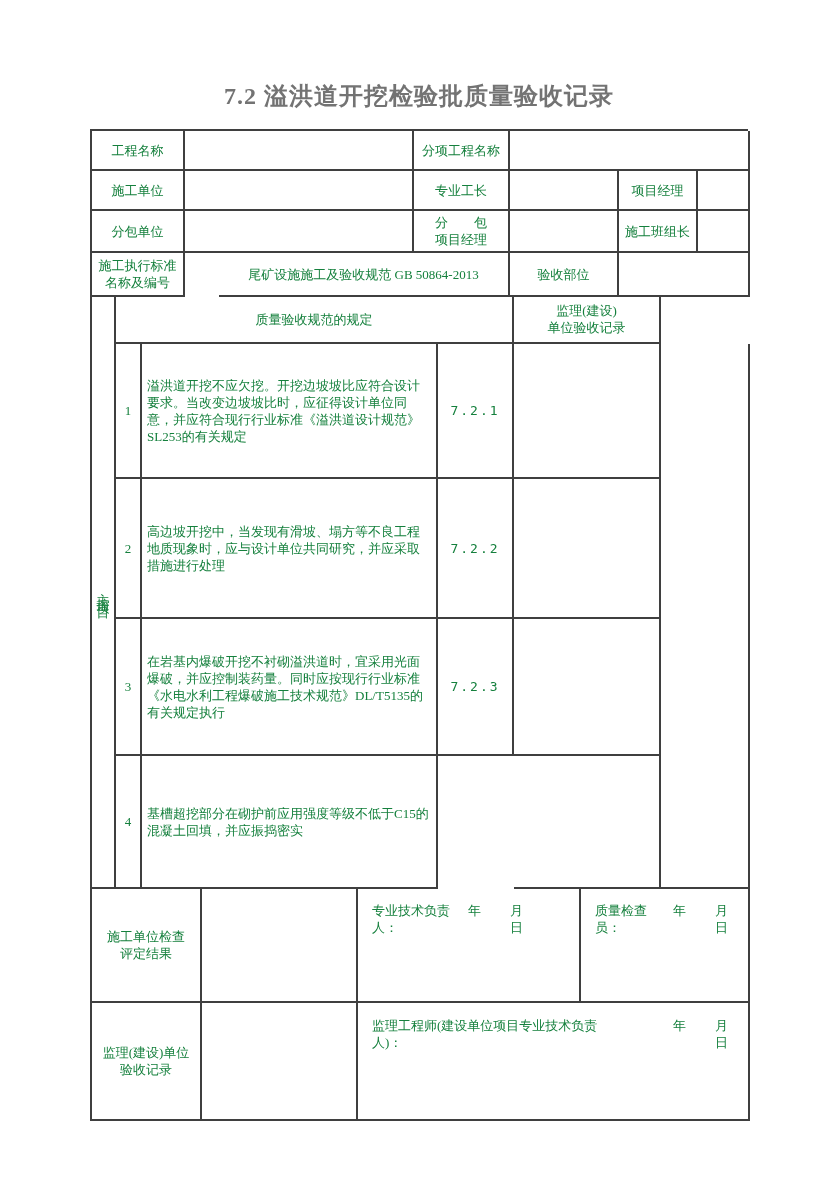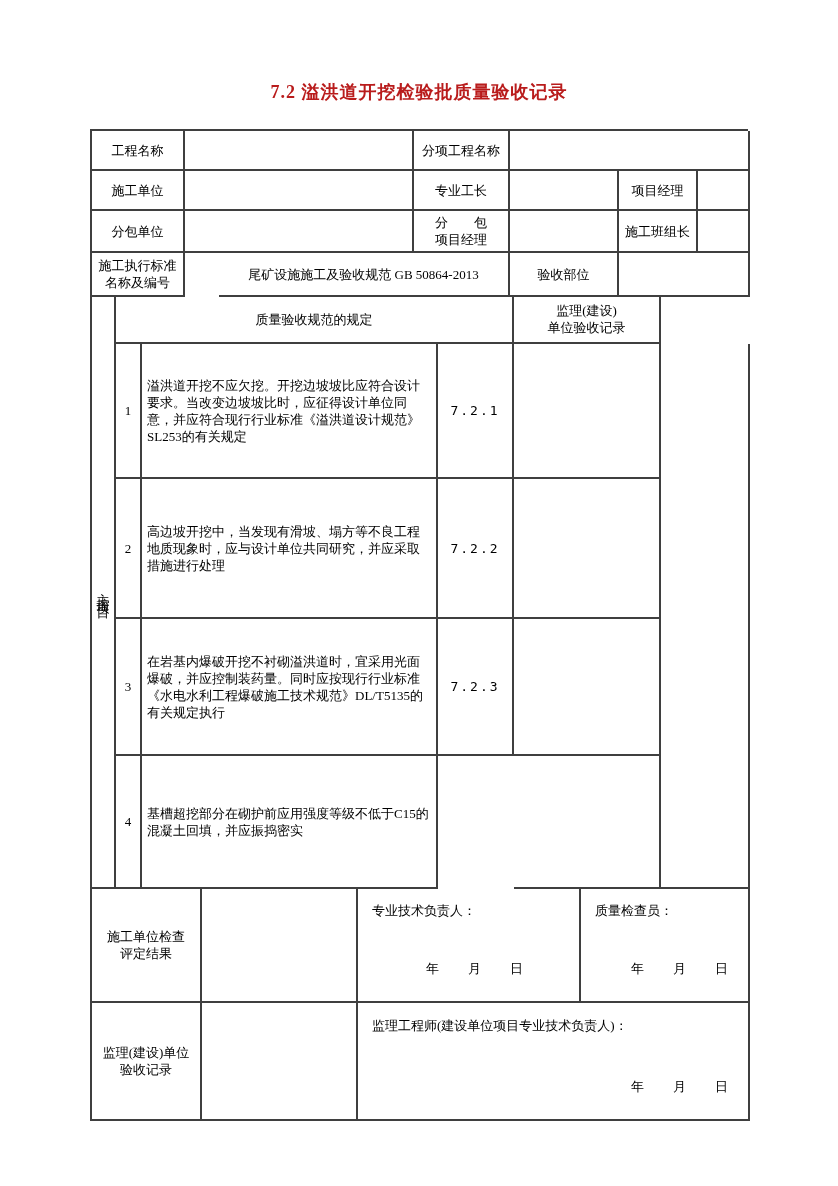--- a/index.html
+++ b/index.html
@@ -7,56 +7,56 @@
   body {
     width: 838px; height: 1186px;
     position: relative;
     font-family: "Liberation Serif", "DejaVu Serif", serif;
     color: #1e1e1e;
     -webkit-font-smoothing: antialiased;
   }
   .page-title {
     position: absolute; top: 80px; left: 0;
     width: 838px; text-align: center;
-    font-size: 18px; font-weight: bold; letter-spacing: 1px;
-    color: #b91c1c;
+    font-size: 24px; font-weight: bold; letter-spacing: 1px;
+    color: #737373;
   }
   .tbl {
     position: absolute; left: 90px; width: 658px;
     display: grid;
     border-left: 2px solid #3f3f3f;
   }
   #tbl-info   { top: 129px; border-top: 2px solid #3f3f3f;
                 grid-template-columns: 93px 229px 96px 109px 79px 52px;
                 grid-template-rows: 40px 40px 42px 44px; }
   #tbl-main   { top: 283px;
                 grid-template-columns: 24px 26px 296px 76px 147px 89px;
                 grid-template-rows: 48px 135px 140px 137px 133px; margin-top: 13px; }
   #tbl-footer { top: 888px;
                 grid-template-columns: 110px 156px 223px 169px;
                 grid-template-rows: 115px 118px; }
   .c {
     border-right: 2px solid #3f3f3f;
     border-bottom: 2px solid #3f3f3f;
     display: flex; align-items: center; justify-content: center;
     font-size: 13px; line-height: 17px;
-    text-align: center; color: #000000;
+    text-align: center; color: #15803d;
     overflow: hidden;
   }
   .c.left {
     justify-content: flex-start; text-align: left;
     align-items: center; padding: 4px 5px;
   }
   .c.stack { flex-direction: column; }
   .vert {
     writing-mode: vertical-lr; text-orientation: upright;
     letter-spacing: 5px; font-size: 13px;
   }
   .sig {
-    flex-direction: column; align-items: stretch;
+    flex-direction: row; align-items: stretch;
     justify-content: space-between;
     padding: 14px 8px 24px 14px; text-align: left;
   }
   .sig .sig-label { text-align: left; }
   .sig .sig-date  { text-align: right; letter-spacing: 8px; }
   .pad-date-mid { padding-right: 40px; }
   .pad-date-r   { padding-right: 4px; }
   .code-cell { font-family: "DejaVu Sans Mono", "Liberation Mono", monospace; font-size: 13px; letter-spacing: 2px; }
 </style>
 </head>

